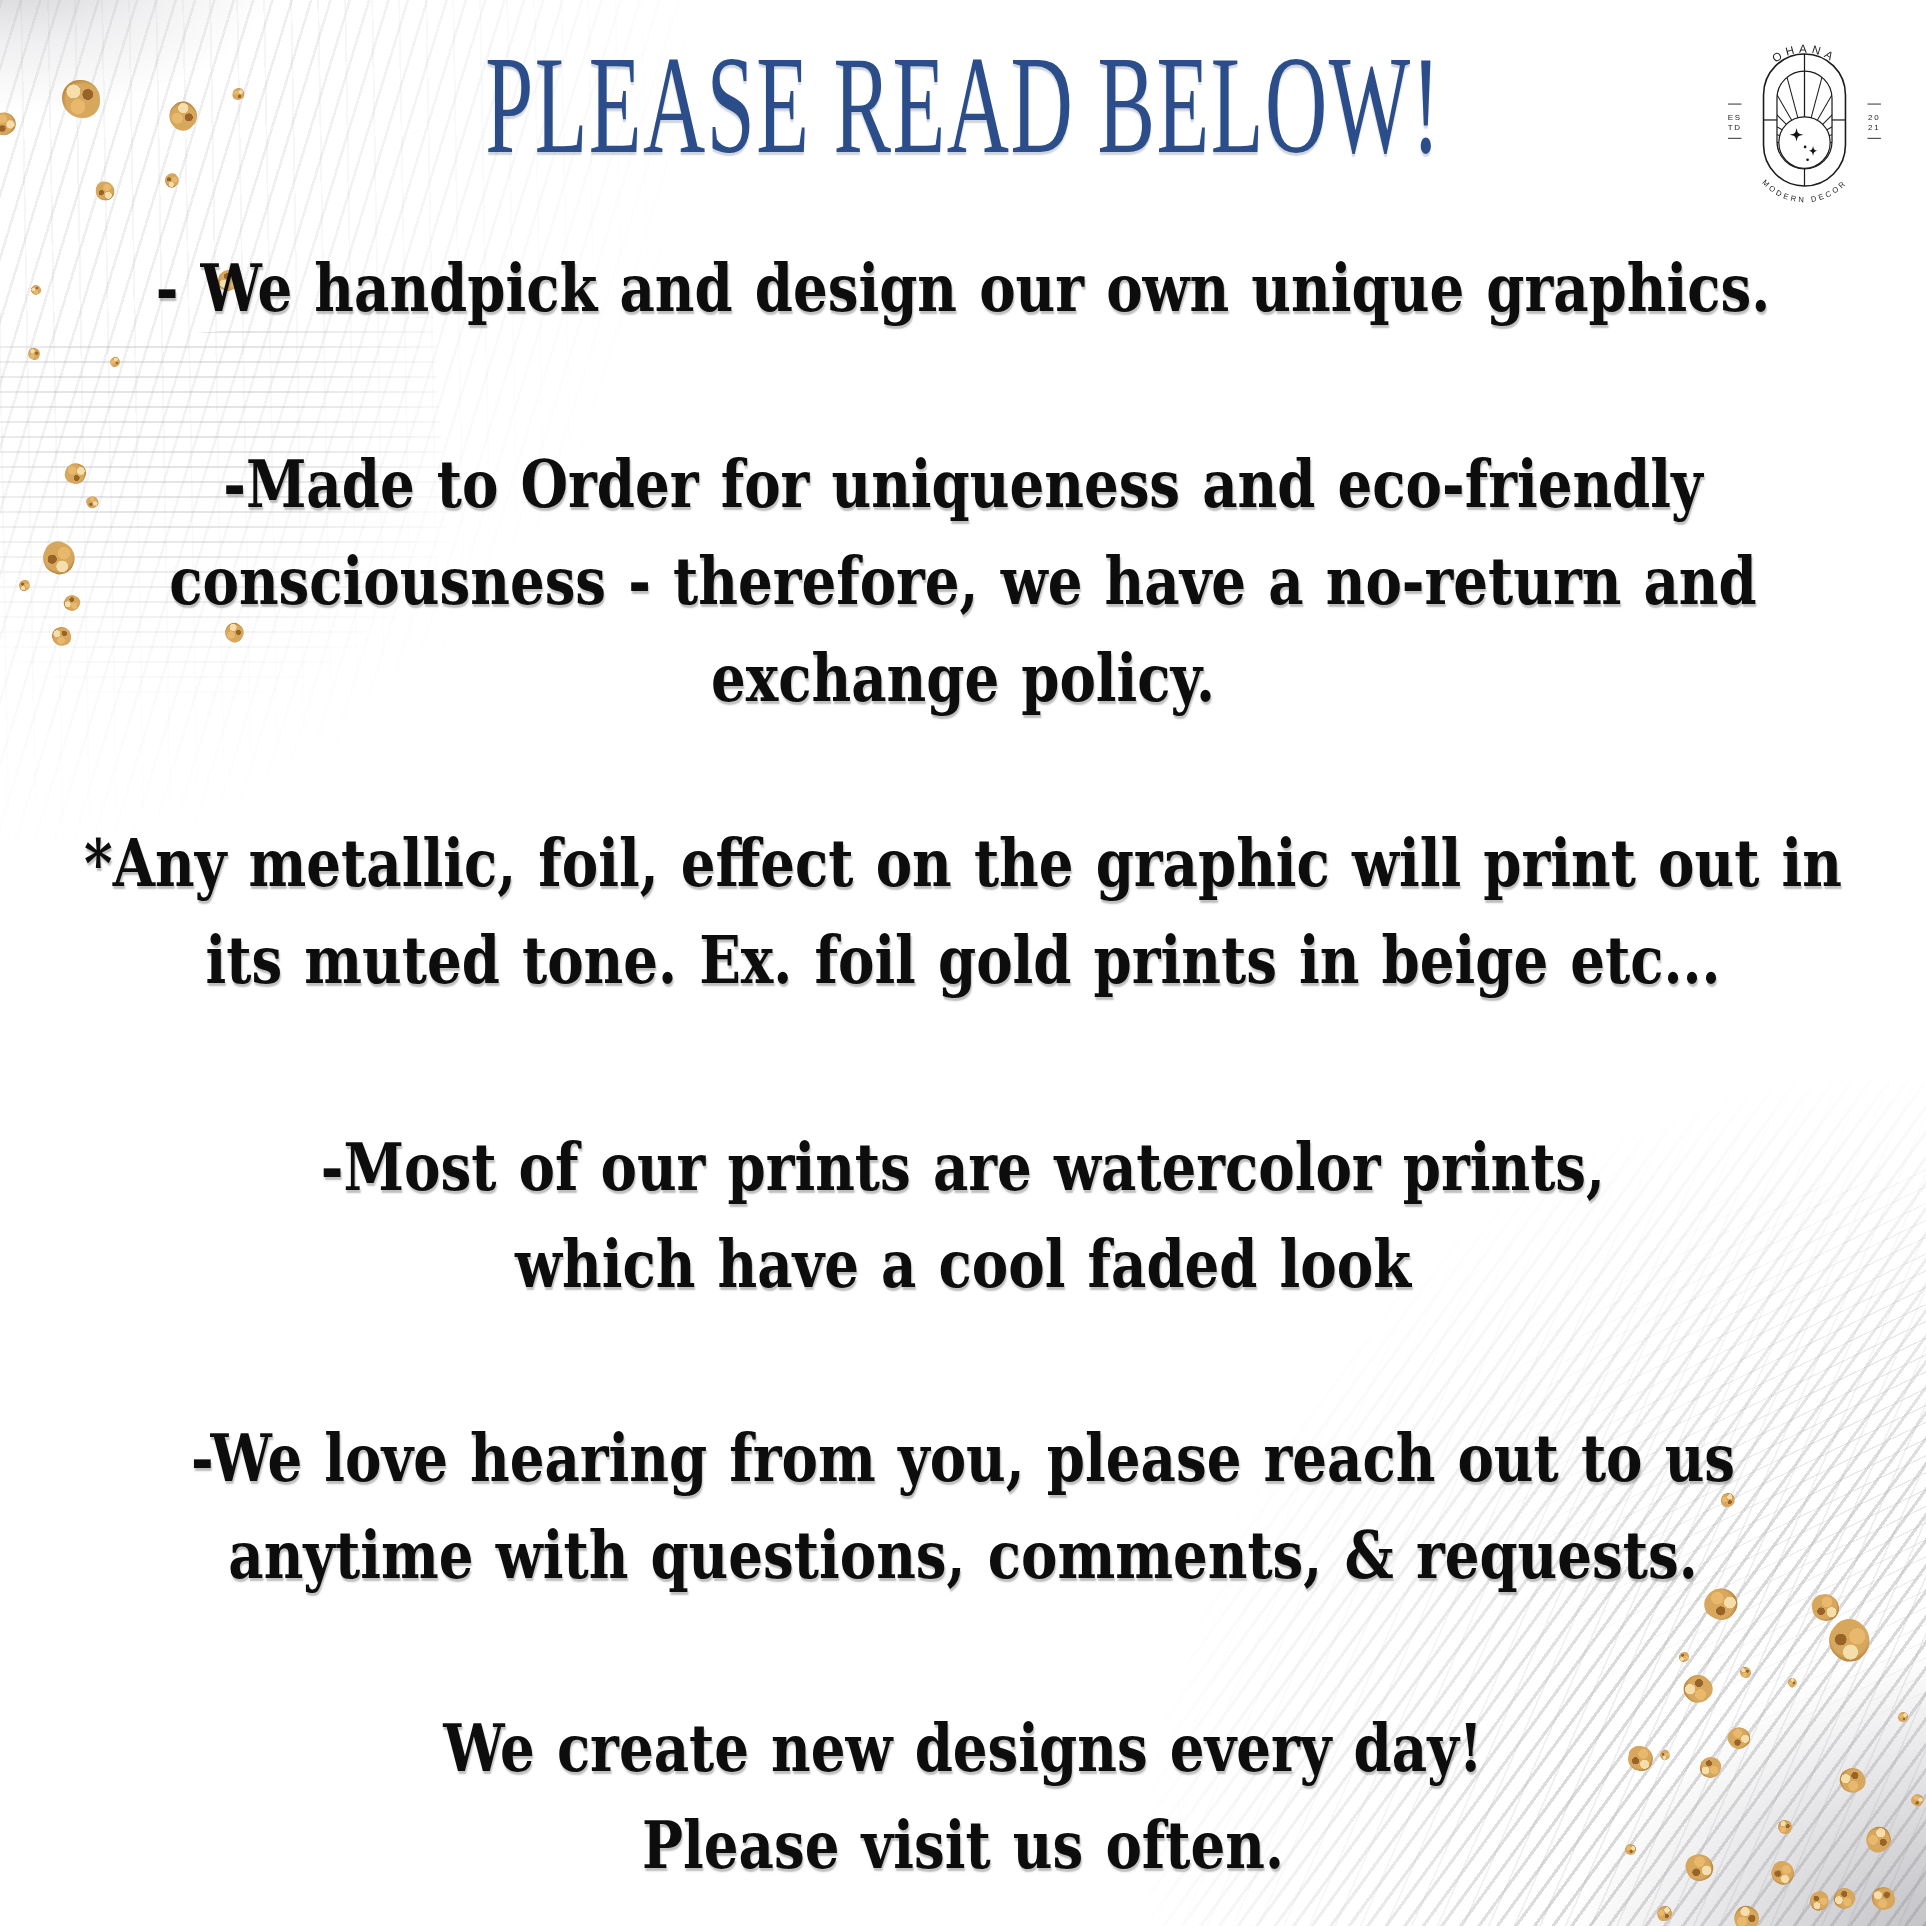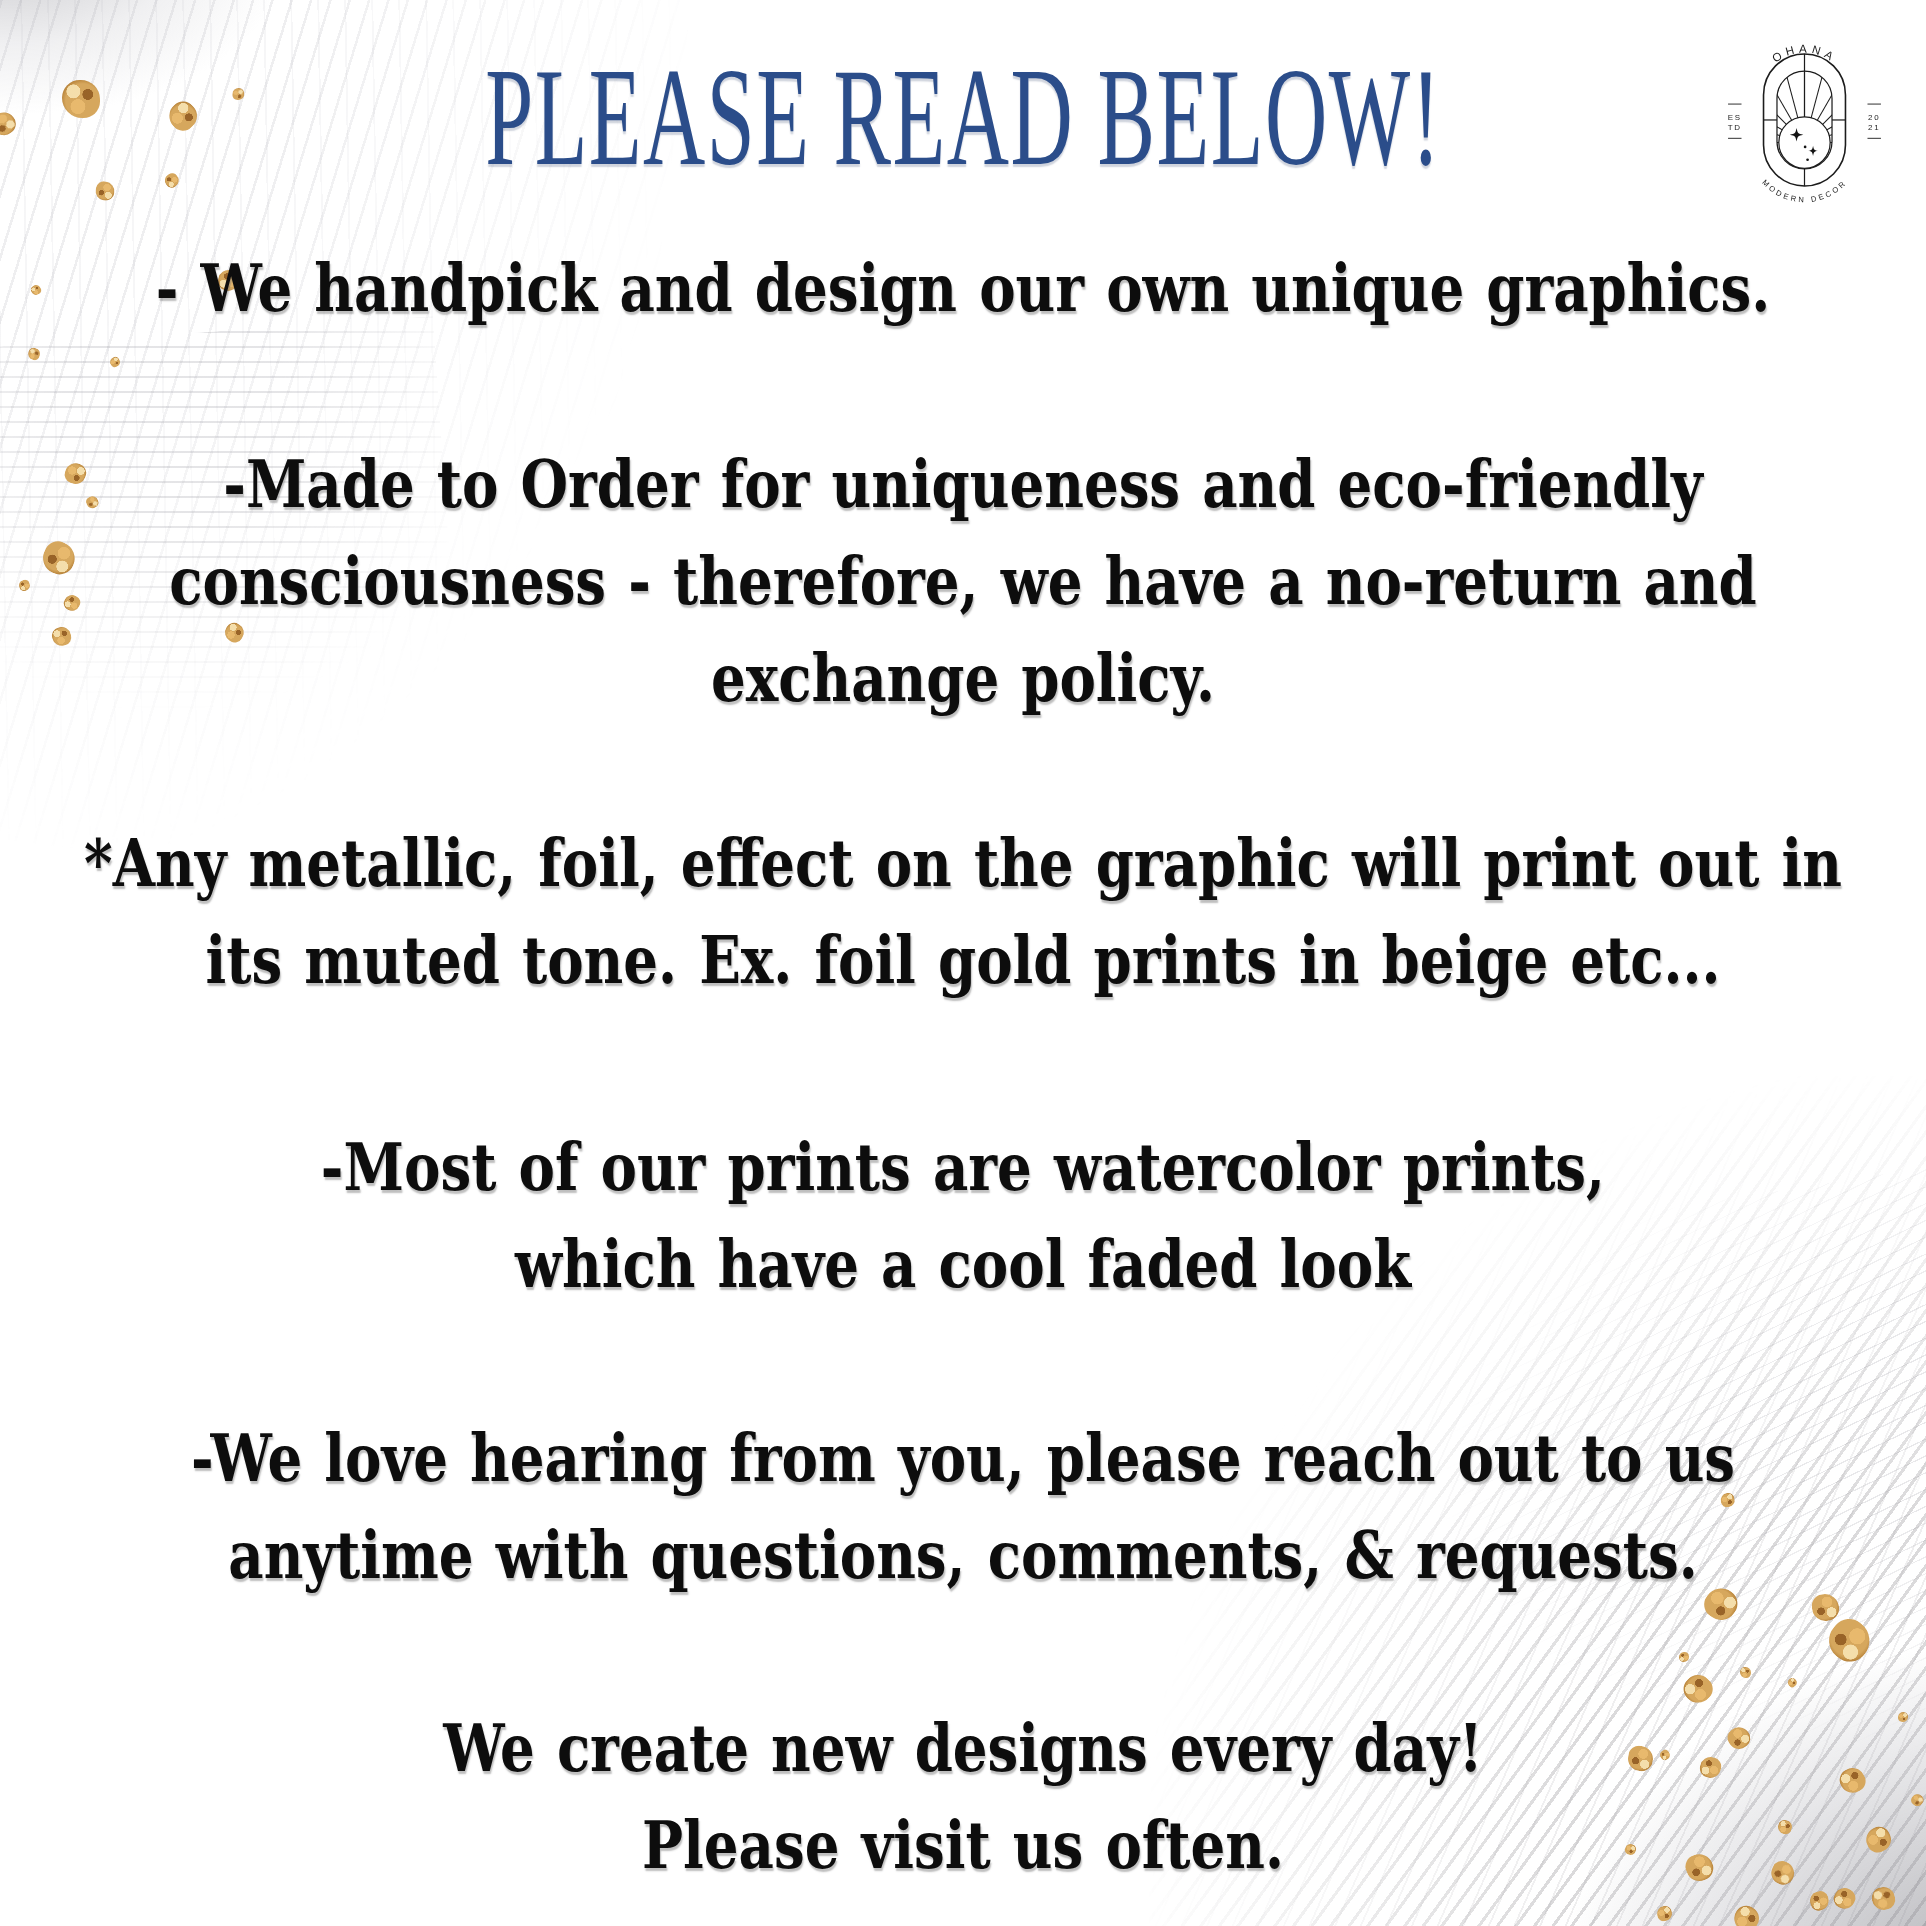--- a/index.html
+++ b/index.html
@@ -51,21 +51,21 @@
     background:
       radial-gradient(circle at 30% 30%, rgba(246,225,175,.95) 0 18%, transparent 19%),
       radial-gradient(circle at 68% 38%, rgba(146,92,34,.9) 0 15%, transparent 16%),
       radial-gradient(circle at 42% 70%, rgba(233,186,110,.95) 0 21%, transparent 22%),
       radial-gradient(circle at 55% 55%, #d6a75d 0 58%, #b47f36 76%, rgba(180,127,54,0) 88%);
     border-radius:48% 52% 45% 55%;
   }
 
   
   .title{
-    position:absolute;left:0;right:0;top:36px;z-index:3;margin:12px;
+    position:absolute;left:0;right:0;top:36px;z-index:3;margin:0;
     text-align:center;font-weight:400;
     font-family:"Liberation Serif", serif;
     font-size:139px;line-height:1.0;
     color:#2b4d8a;
     text-shadow:0 2.5px 1.8px rgba(40,60,100,.22);
   }
   .title-inner{display:inline-block;transform:scale(.62,1);transform-origin:50% 0;letter-spacing:2.5px;white-space:nowrap;}
 
   
   .para{

